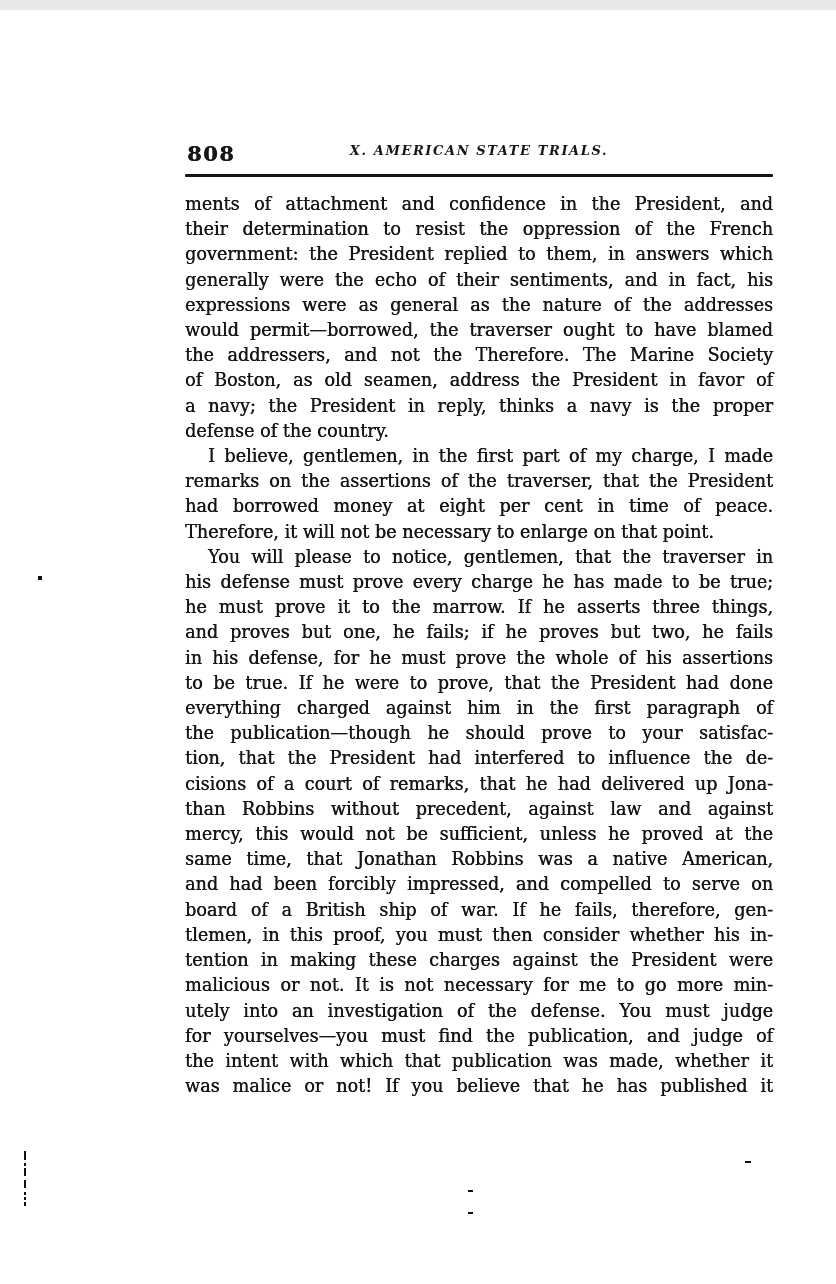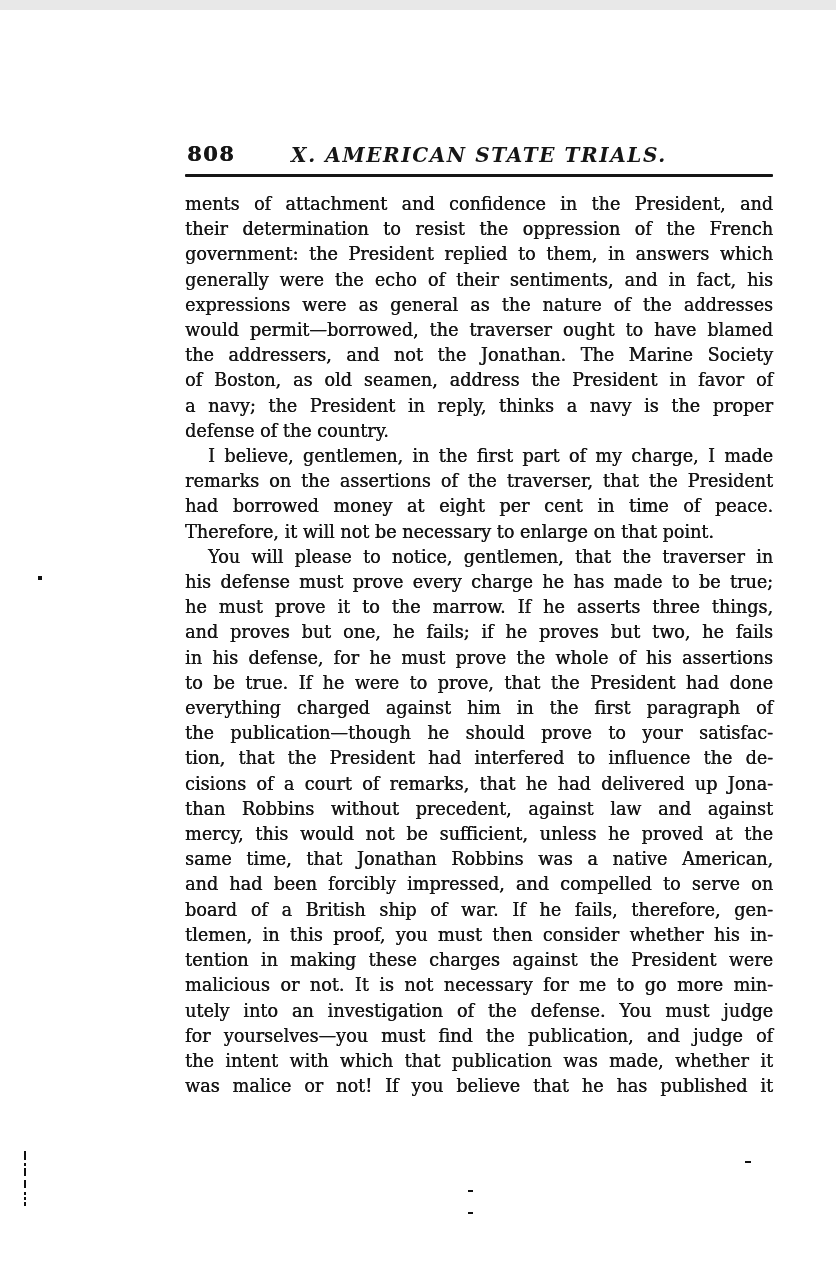--- a/index.html
+++ b/index.html
@@ -30,21 +30,21 @@
     text-shadow: 0.4px 0 currentColor;
   }
   .running-title {
     position: absolute;
     left: 0;
     right: 0;
     top: 2px;
     text-align: center;
     font-style: italic;
     font-weight: bold;
-    font-size: 20px;
+    font-size: 13px;
     letter-spacing: 1.6px;
   }
   .header-rule {
     position: absolute;
     top: 164px;
     left: 185px;
     width: 588px;
     height: 3px;
     background: #151515;
     border-radius: 1px;
@@ -84,21 +84,21 @@
   <div class="header-rule"></div>
 
   <div class="page-body">
       <div class="paragraph">
         <div class="line">ments of attachment and confidence in the President, and</div>
         <div class="line">their determination to resist the oppression of the French</div>
         <div class="line">government: the President replied to them, in answers which</div>
         <div class="line">generally were the echo of their sentiments, and in fact, his</div>
         <div class="line">expressions were as general as the nature of the addresses</div>
         <div class="line">would permit—borrowed, the traverser ought to have blamed</div>
-        <div class="line">the addressers, and not the Jonathan.  The Marine Society</div>
+        <div class="line">the addressers, and not the Therefore.  The Marine Society</div>
         <div class="line">of Boston, as old seamen, address the President in favor of</div>
         <div class="line">a navy; the President in reply, thinks a navy is the proper</div>
         <div class="line last-left">defense of the country.</div>
       </div>
       <div class="paragraph">
         <div class="line indent">I believe, gentlemen, in the first part of my charge, I made</div>
         <div class="line">remarks on the assertions of the traverser, that the President</div>
         <div class="line">had borrowed money at eight per cent in time of peace.</div>
         <div class="line last-left">Therefore, it will not be necessary to enlarge on that point.</div>
       </div>

